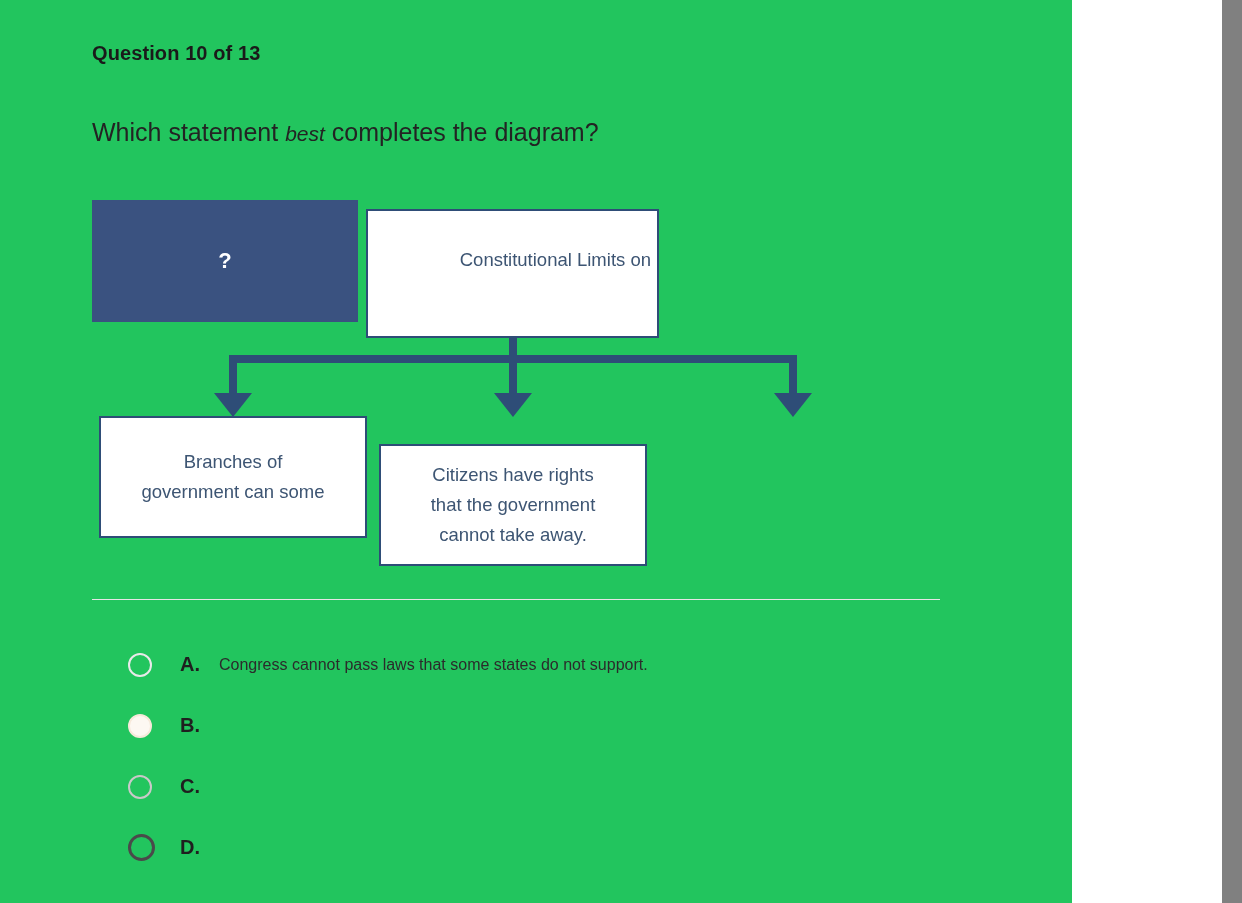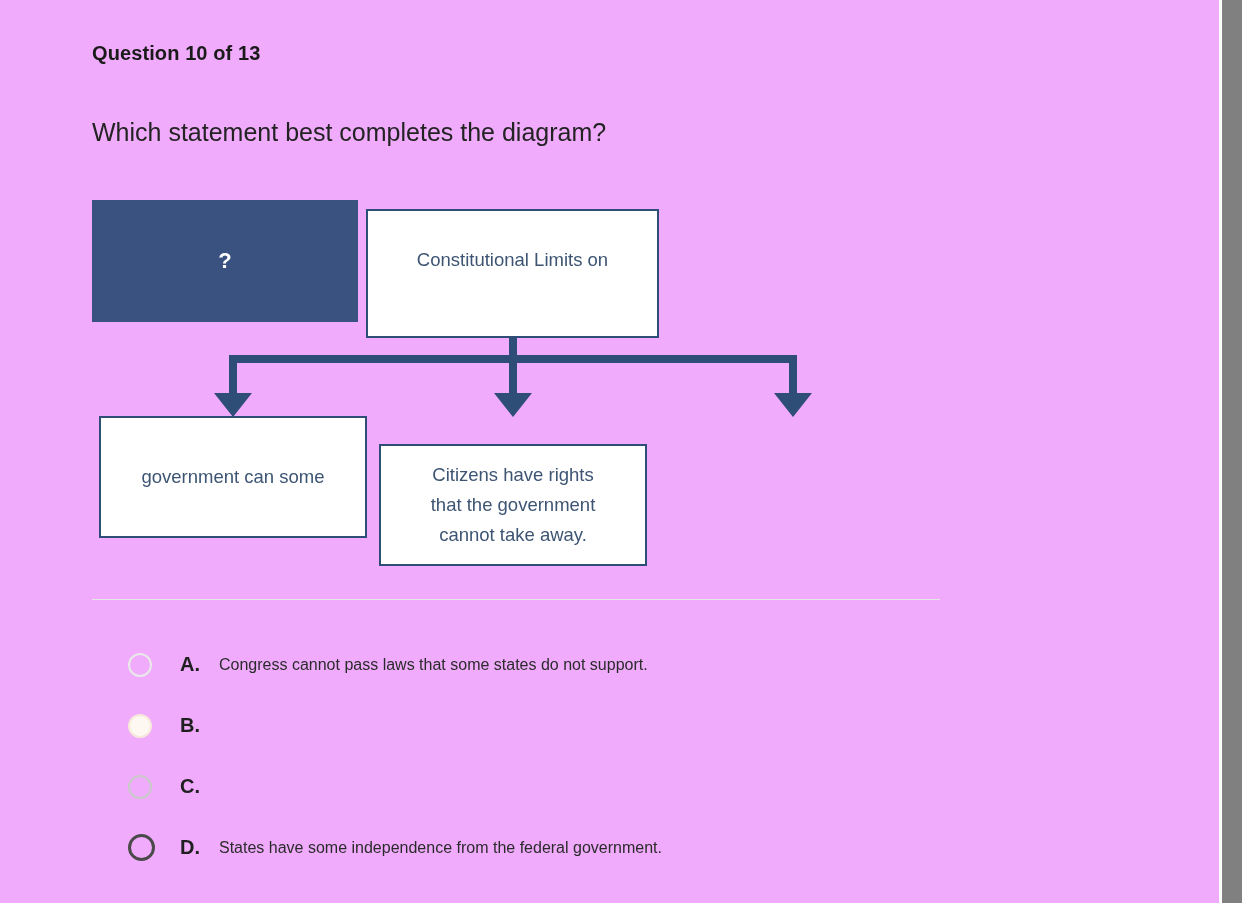--- a/index.html
+++ b/index.html
@@ -12,23 +12,23 @@
     height: 903px;
     position: relative;
     overflow: hidden;
     font-family: "Liberation Sans", sans-serif;
     -webkit-font-smoothing: antialiased;
   }
 
   .page {
     position: absolute;
     left: 0; top: 0;
-    width: 1219px;
-    height: 903px;
-    background: #f0abfc;
+    width: 1072px;
+    height: 903px;
+    background: #22c55e;
   }
 
   
   .q-counter {
     position: absolute;
     left: 92px;
     top: 42px;
     font-size: 20px;
     font-weight: bold;
     color: #1a1a1a;
@@ -36,21 +36,22 @@
   }
   .q-prompt {
     position: absolute;
     left: 92px;
     top: 118px;
     font-size: 25px;
     color: #232323;
     white-space: nowrap;
   }
   .q-prompt .em {
-    font-size: 25px;
+    font-style: italic;
+    font-size: 21px;
   }
 
   
   .diagram {
     position: absolute;
     left: 92px;
     top: 200px;
     width: 860px;
     height: 350px;
   }
@@ -71,20 +72,21 @@
   }
   .node-text { display: block; }
 
   .node-top {
     left: 274px;
     top: 9px;
     width: 293px;
     height: 129px;
     align-items: flex-start;
     padding-top: 34px;
+    justify-content: flex-end;
   }
 
   .node-child {
     top: 216px;
     width: 268px;
     height: 122px;
   }
   .node-c1 { left: 7px; }
   .node-c2 { left: 287px; margin-top: 28px; }
 
@@ -234,20 +236,21 @@
     <div class="conn-drop drop-1"></div>
     <div class="conn-drop drop-2"></div>
     <div class="conn-drop drop-3"></div>
 
     <div class="conn-head head-1"></div>
     <div class="conn-head head-2"></div>
     <div class="conn-head head-3"></div>
 
     <div class="node node-child node-c1">
       <div>
+        <span class="node-text">Branches of</span>
         <span class="node-text">government can some</span>
       </div>
     </div>
 
     <div class="node node-child node-c2">
       <div>
         <span class="node-text">Citizens have rights</span>
         <span class="node-text">that the government</span>
         <span class="node-text">cannot take away.</span>
       </div>
@@ -275,21 +278,20 @@
     </div>
 
     <div class="option-row">
       <span class="radio radio-c"></span>
       <span class="opt-letter">C.</span>
     </div>
 
     <div class="option-row">
       <span class="radio radio-d"></span>
       <span class="opt-letter">D.</span>
-      <span class="opt-text">States have some independence from the federal government.</span>
     </div>
 
   </div>
 
 </div>
 
 <div class="scrollbar-track">
   <div class="scrollbar-thumb"></div>
 </div>
 

